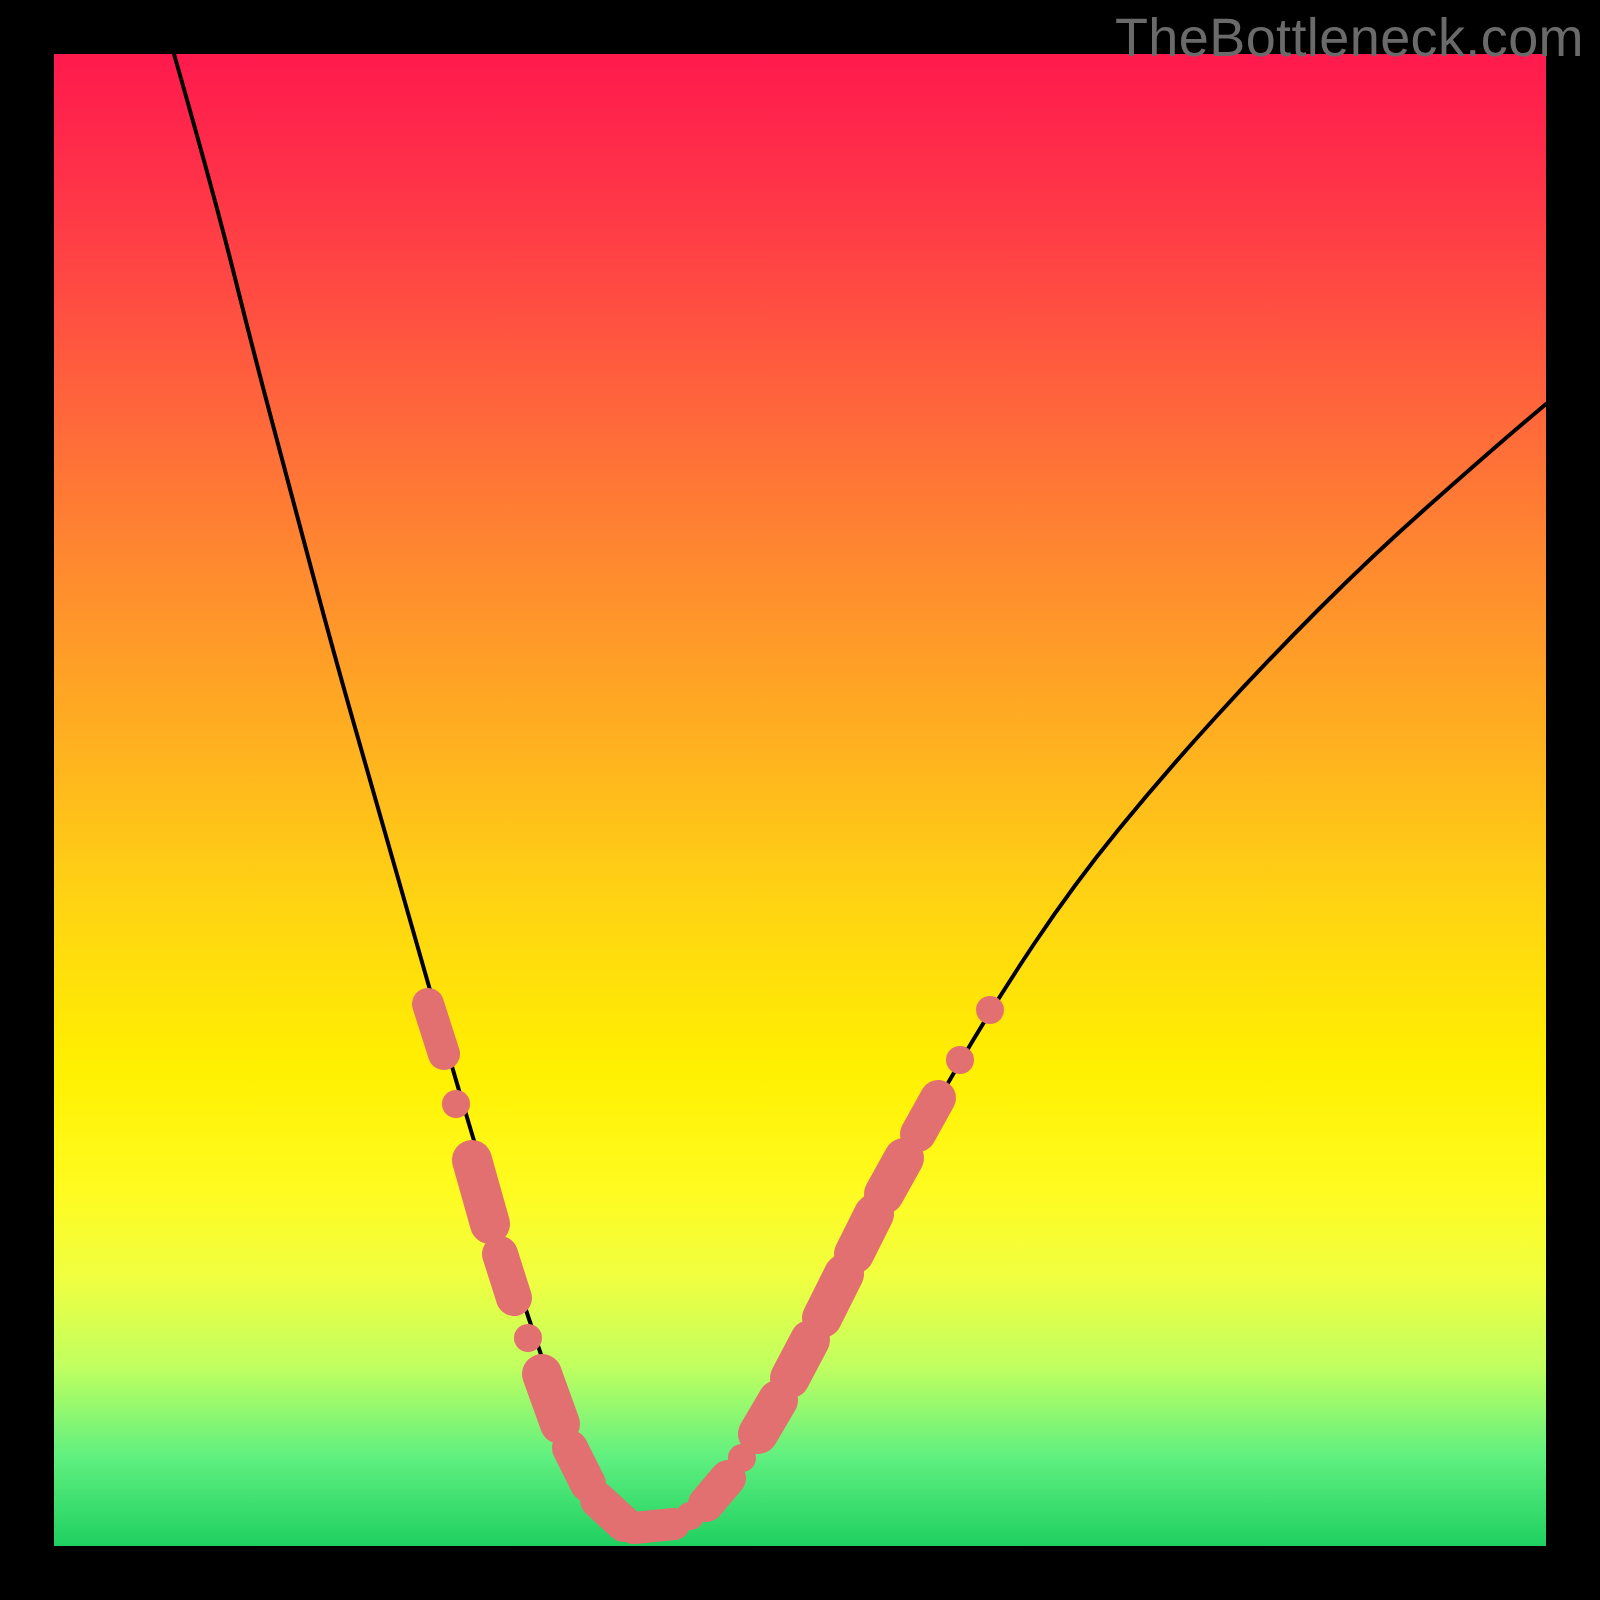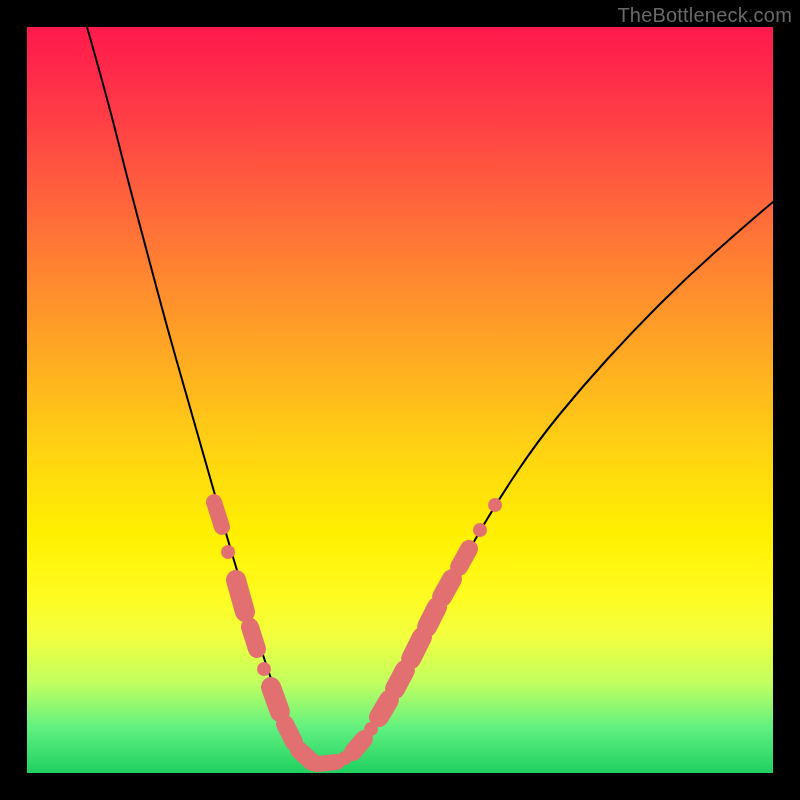--- a/index.html
+++ b/index.html
@@ -41,21 +41,21 @@
       #c0ff60 88%,
       #60f080 94%,
       #1ed060 100%
     );
   }
   .watermark {
     position: absolute;
     top: 4px;
     right: 8px;
     color: #6a6a6a;
-    font-size: 20px;
+    font-size: 27px;
     font-weight: 500;
     letter-spacing: 0.2px;
     user-select: none;
   }
   svg.curve {
     position: absolute;
     top: 0;
     left: 0;
     width: 746px;
     height: 746px;

